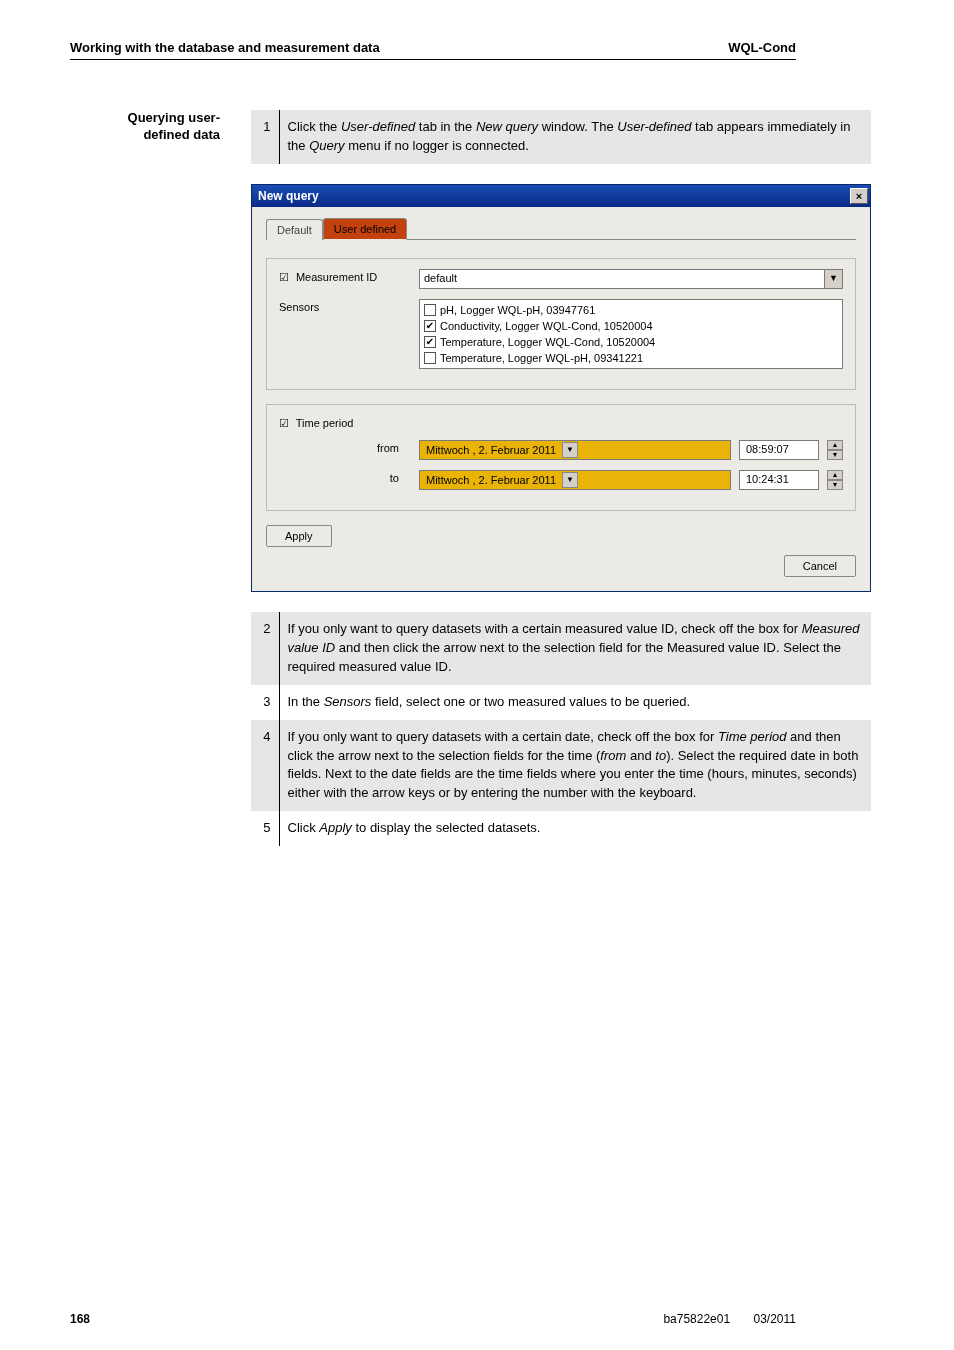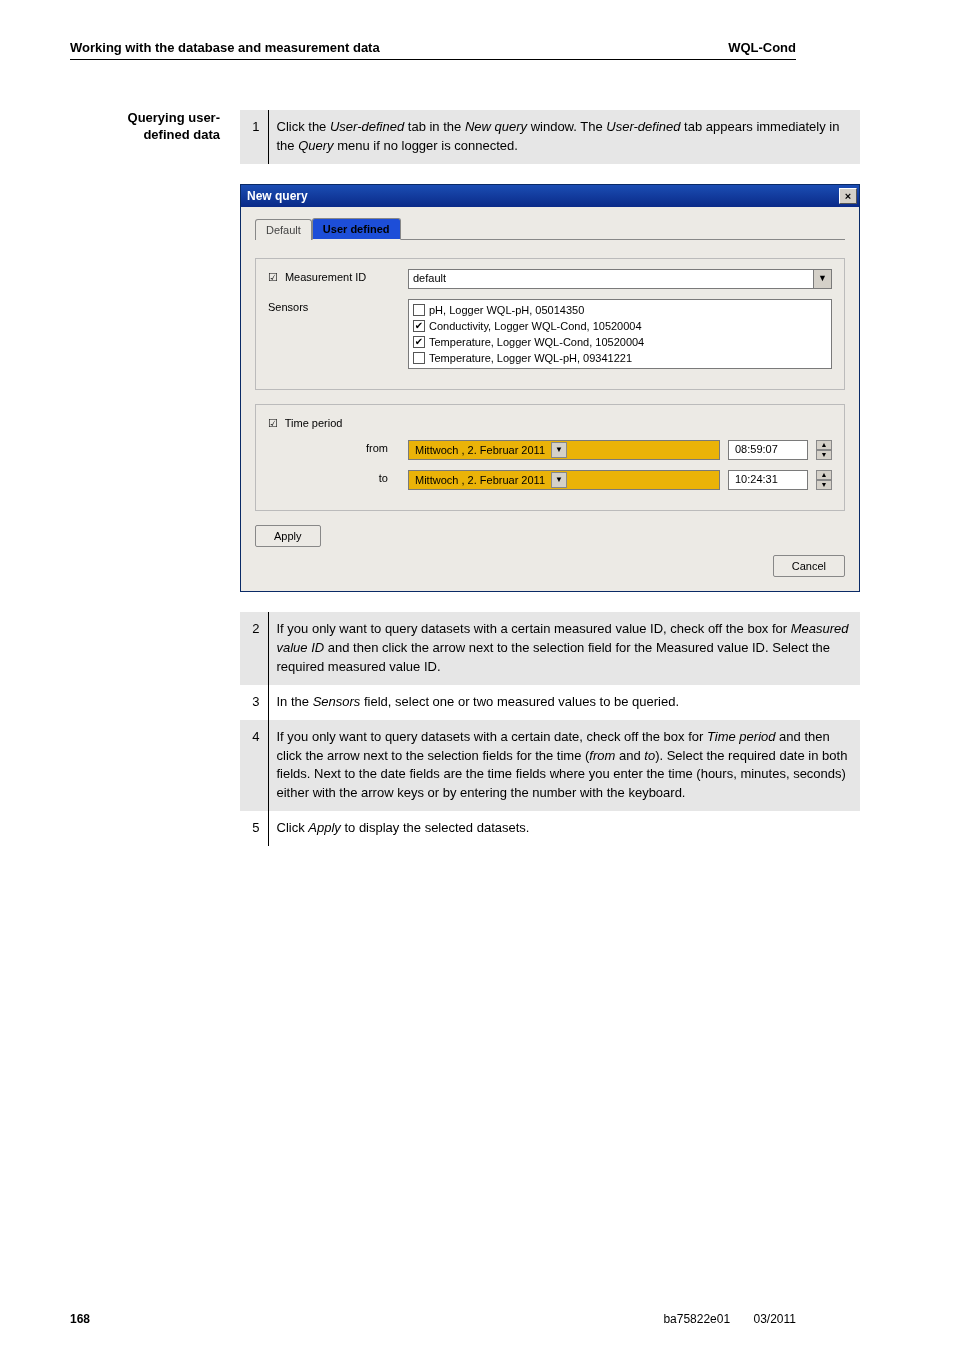--- a/index.html
+++ b/index.html
@@ -24,21 +24,21 @@
     border-bottom: 1px solid #000;
     padding-bottom: 4px;
     margin-bottom: 50px;
     font-size: 13px;
   }
   .header-left { font-weight: bold; }
   .header-right { font-weight: bold; }
 
   .content-row {
     display: flex;
-    gap: 20px;
+    gap: 31px;
   }
   .left-col {
     width: 150px;
     text-align: right;
     font-weight: bold;
     font-size: 13px;
     flex-shrink: 0;
     line-height: 1.3;
   }
   .right-col {
@@ -111,23 +111,23 @@
     padding: 4px 10px;
     border: 1px solid #888;
     border-bottom: none;
     background: #eceae5;
     border-radius: 3px 3px 0 0;
     margin-right: 0;
     position: relative;
     top: 1px;
   }
   .tab.active {
-    background: #1d4ed8;
+    background: #c2410c;
     border-bottom: 1px solid #eceae5;
-    font-weight: bold;
+    font-weight: normal;
   }
   .tab.inactive { color: #444; }
 
   .group {
     border: 1px solid #bbb;
     padding: 10px 12px;
     margin-bottom: 14px;
   }
   .form-row {
     display: flex;
@@ -295,21 +295,21 @@
                 <div class="cb-input">default</div>
                 <div class="cb-btn">▼</div>
               </div>
             </div>
 
             <div class="form-row">
               <div class="form-label">Sensors</div>
               <div class="sensor-list">
                 <div class="row">
                     <span class="chk"></span>
-                    <span>pH, Logger WQL-pH, 05014350</span>
+                    <span>pH, Logger WQL-pH, 03947761</span>
                   </div>
                 <div class="row">
                     <span class="chk">✔</span>
                     <span>Conductivity, Logger WQL-Cond, 10520004</span>
                   </div>
                 <div class="row">
                     <span class="chk">✔</span>
                     <span>Temperature, Logger WQL-Cond, 10520004</span>
                   </div>
                 <div class="row">

